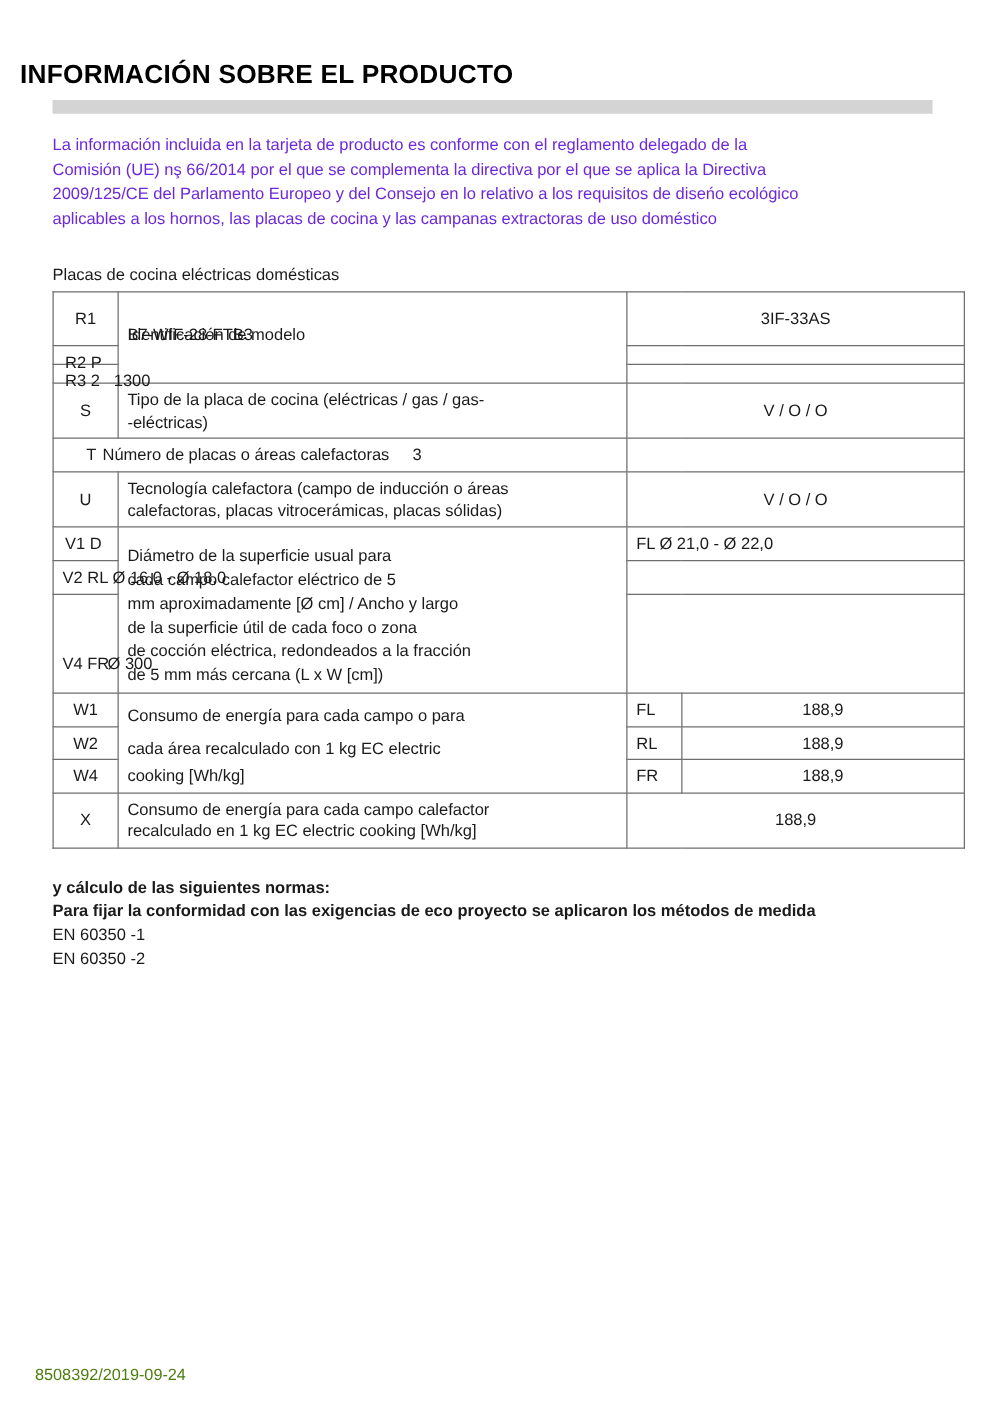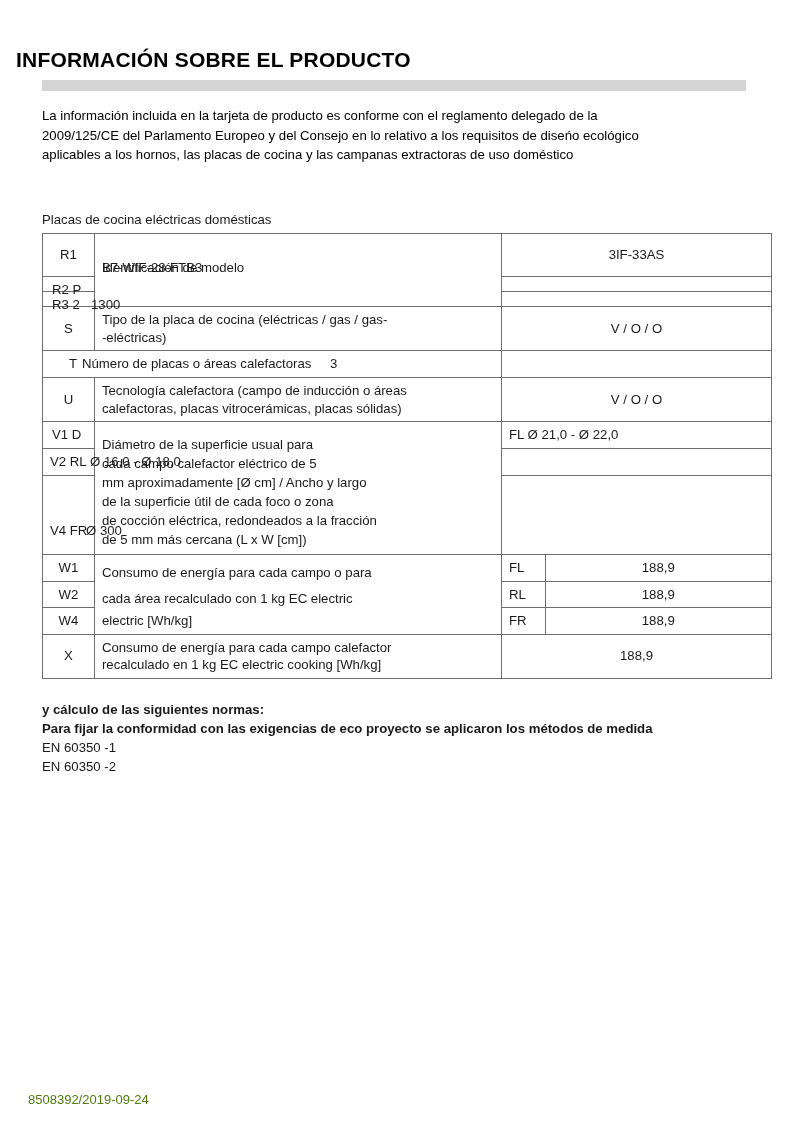--- a/index.html
+++ b/index.html
@@ -43,21 +43,21 @@
 
   
   .intro {
     position: absolute;
     left: 42px;
     top: 106px;
     width: 718px;
     font-size: 13.2px;
     line-height: 19.6px;
     text-align: justify;
-    color: #000000;
+    color: #6d28d9;
   }
   .intro .lastline {
     text-align: left;
   }
 
   
   .table-caption {
     position: absolute;
     left: 42px;
     top: 212px;
@@ -126,20 +126,21 @@
 </head>
 <body>
 
 <div class="page">
 
   <div class="doc-title">INFORMACIÓN SOBRE EL PRODUCTO</div>
   <div class="gray-bar"></div>
 
   <div class="intro">
     <div>La información incluida en la tarjeta de producto es conforme con el reglamento delegado de la</div>
+    <div>Comisión (UE) nş 66/2014 por el que se complementa la directiva por el que se aplica la Directiva</div>
     <div>2009/125/CE del Parlamento Europeo y del Consejo en lo relativo a los requisitos de diseńo ecológico</div>
     <div class="lastline">aplicables a los hornos, las placas de cocina y las campanas extractoras de uso doméstico</div>
   </div>
 
   <div class="table-caption">Placas de cocina eléctricas domésticas</div>
 
   <table class="tbl">
     <colgroup>
       <col class="col-code">
       <col class="col-desc">
@@ -235,21 +236,21 @@
         </td>
         <td colspan="2" class="val-cell"></td>
       </tr>
 
       <tr>
         <td class="code-cell">W1</td>
         <td rowspan="3" style="padding:0;">
           <div class="ov-host" style="height:78px;">
             <span class="ov" style="left:7px; top:9px;">Consumo de energía para cada campo o para</span>
             <span class="ov" style="left:7px; top:35px;">cada área recalculado con 1 kg EC electric</span>
-            <span class="ov" style="left:7px; top:57px;">electric [Wh/kg]</span>
+            <span class="ov" style="left:7px; top:57px;">cooking [Wh/kg]</span>
           </div>
         </td>
         <td>FL</td>
         <td class="val-cell">188,9</td>
       </tr>
 
       <tr>
         <td class="code-cell">W2</td>
         <td>RL</td>
         <td class="val-cell">188,9</td>

